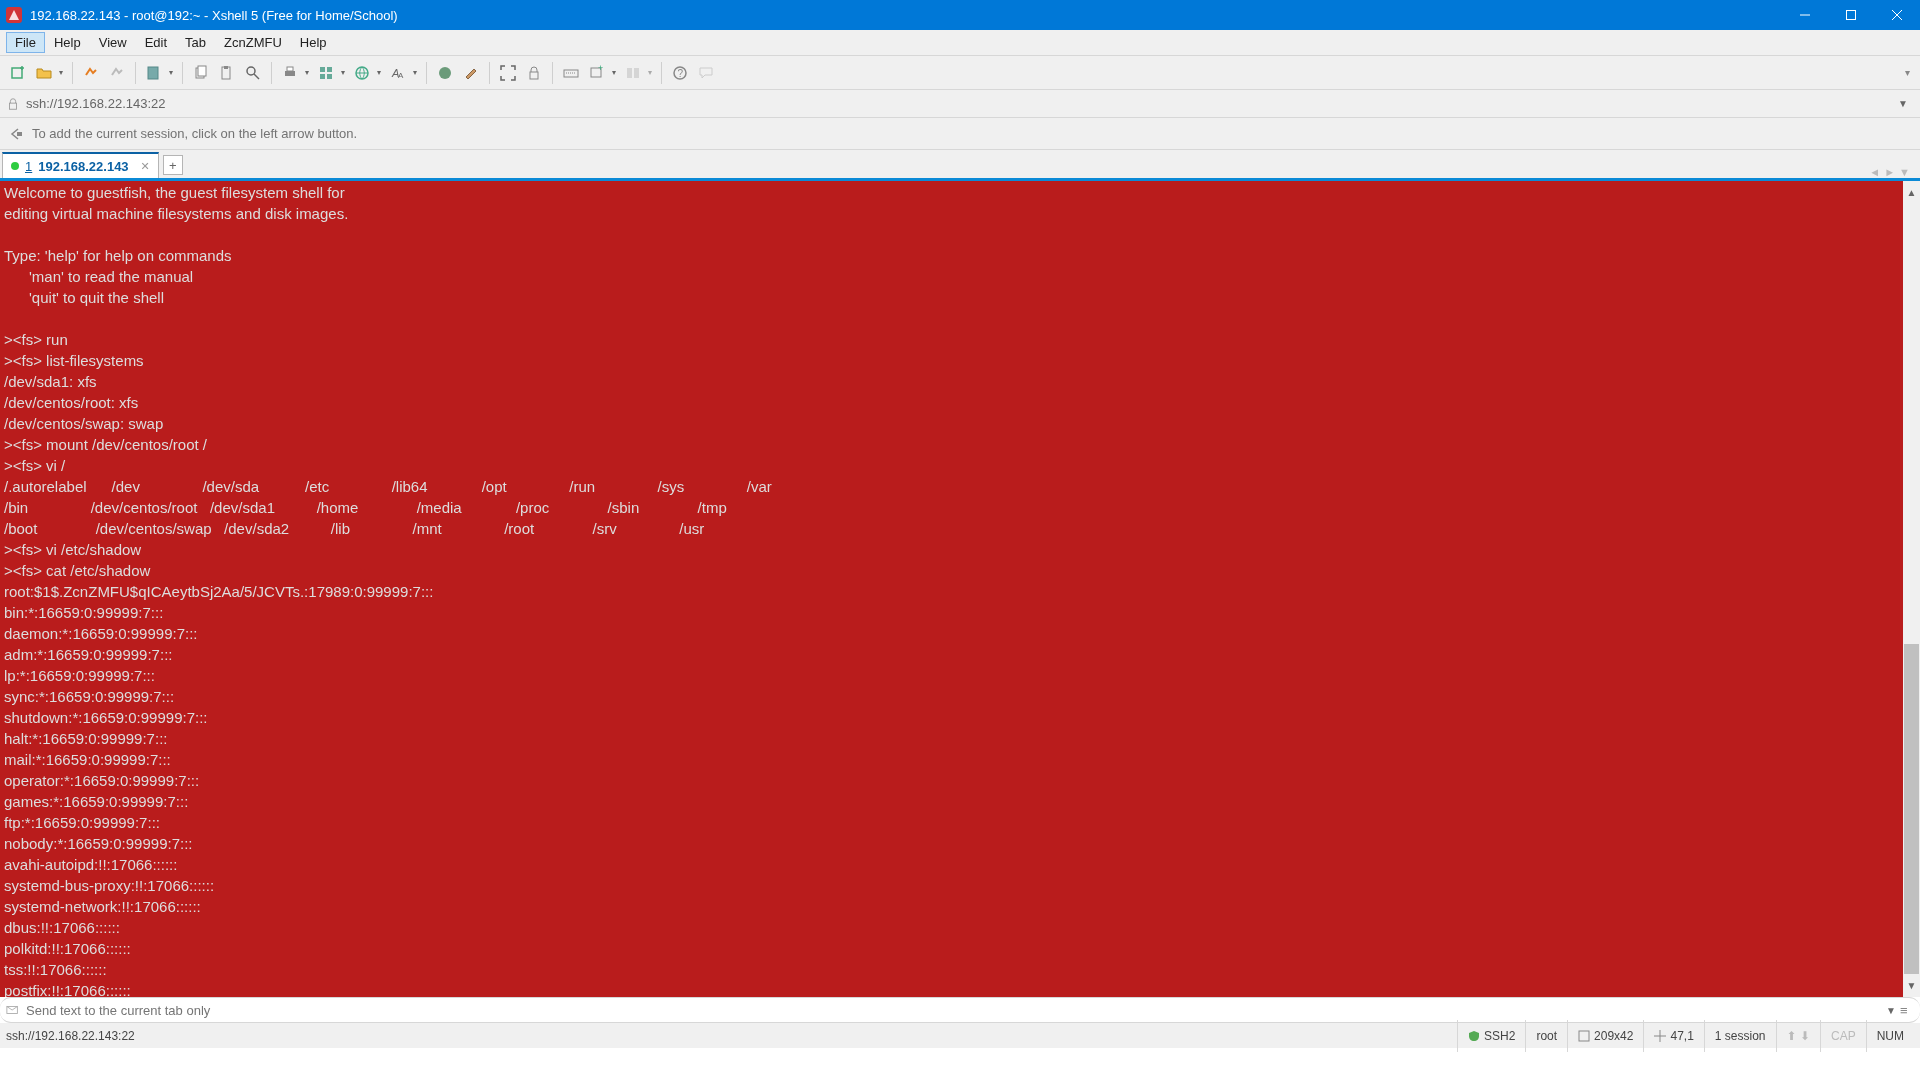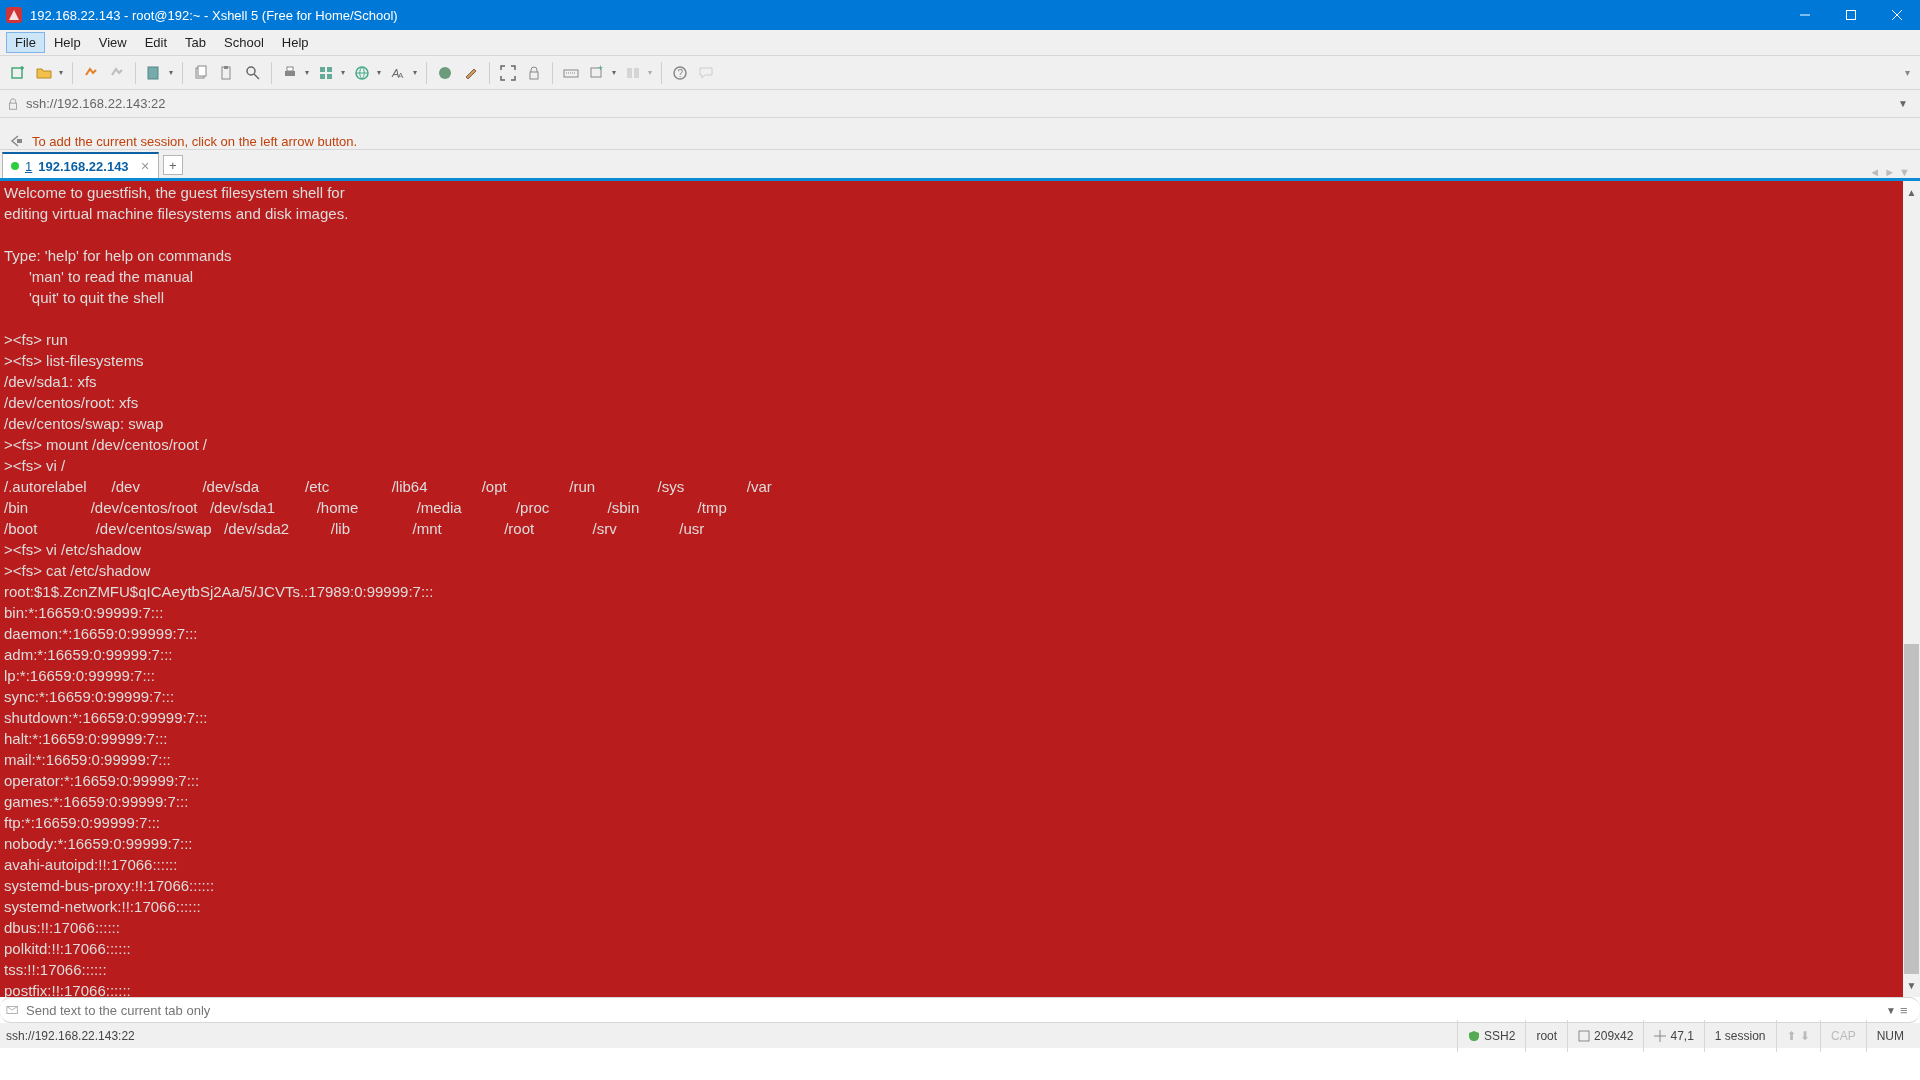--- a/index.html
+++ b/index.html
@@ -27,21 +27,21 @@
 .tbtn svg { width:16px; height:16px; }
 .sep { width:1px; height:22px; background:#cfcfcf; margin:0 4px; }
 .toolbar .end { margin-left:auto; }
 
 
 .addrbar { height:28px; background:#f0f0f0; border-bottom:1px solid #d7d7d7; display:flex; align-items:center; padding:0 6px; font-size:13px; color:#666; }
 .addrbar .lock { width:14px; height:14px; margin-right:6px; }
 .addrbar .dd { margin-left:auto; color:#666; font-size:10px; padding:0 6px;}
 
 
-.hintbar { height:32px; background:#f0f0f0; border-bottom:1px solid #d7d7d7; display:flex; align-items:flex-end; padding:0 8px; font-size:13px; color:#c2410c; }
+.hintbar { height:32px; background:#f0f0f0; border-bottom:1px solid #d7d7d7; display:flex; align-items:center; padding:0 8px; font-size:13px; color:#737373; }
 .hintbar .arrow { width:16px; height:16px; margin-right:8px; }
 
 
 .tabstrip { height:28px; background:#f0f0f0; display:flex; align-items:flex-end; padding-left:2px; position:relative; }
 .tab { height:26px; background:#fff; border:1px solid #b5b5b5; border-bottom:none; display:flex; align-items:center; padding:0 8px; font-size:13px; color:#0b61a4; gap:6px; border-top:2px solid #0b61a4; }
 .tab .dot { width:8px;height:8px;border-radius:50%;background:#2ecc40; }
 .tab .num { text-decoration:underline; }
 .tab .x { font-size:11px; color:#999; margin-left:6px;}
 .addtab { width:20px; height:20px; border:1px solid #b5b5b5; background:#fff; display:flex; align-items:center; justify-content:center; margin-left:4px; margin-bottom:3px; font-size:13px; color:#666; }
 .tabstrip .navend { margin-left:auto; display:flex; align-items:center; gap:4px; color:#bbb; font-size:11px; padding-right:10px; }
@@ -92,21 +92,21 @@
       </div>
   </div>
 </div>
 
 <div class="menubar">
   <div class="mi active">File</div>
   <div class="mi">Help</div>
   <div class="mi">View</div>
   <div class="mi">Edit</div>
   <div class="mi">Tab</div>
-  <div class="mi">School</div>
+  <div class="mi">ZcnZMFU</div>
   <div class="mi">Help</div>
 </div>
 
 <div class="toolbar">
   <div class="tbtn">
       <svg viewBox="0 0 16 16">
         <rect x="2" y="3" width="10" height="10" fill="none" stroke="#4a7" stroke-width="1.5"></rect>
         <line x1="10" y1="3" x2="14" y2="3" stroke="#4a7" stroke-width="1.5"></line>
         <line x1="12" y1="1" x2="12" y2="5" stroke="#4a7" stroke-width="1.5"></line>
       </svg>

